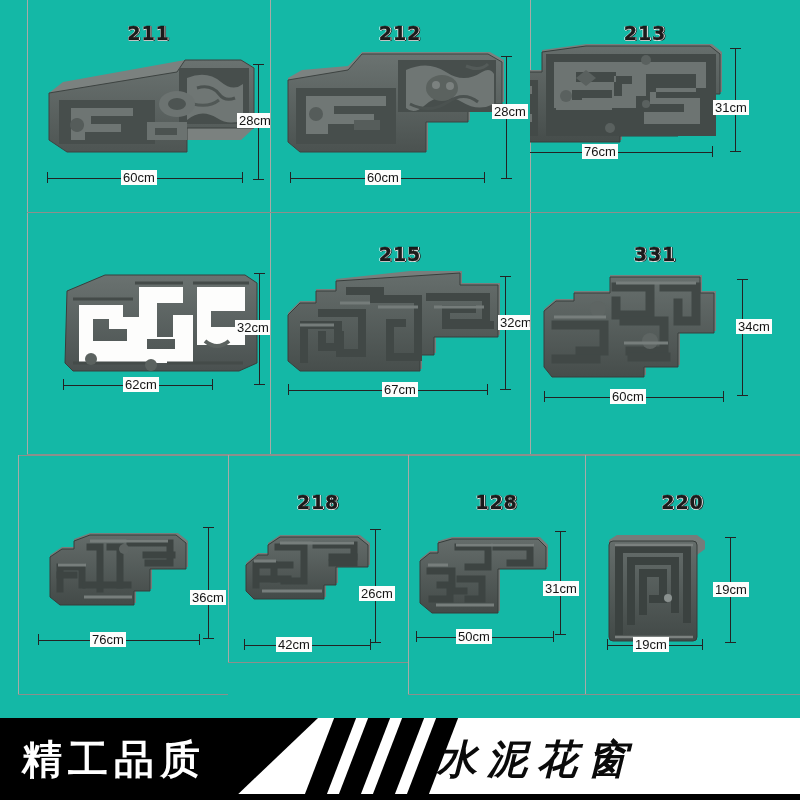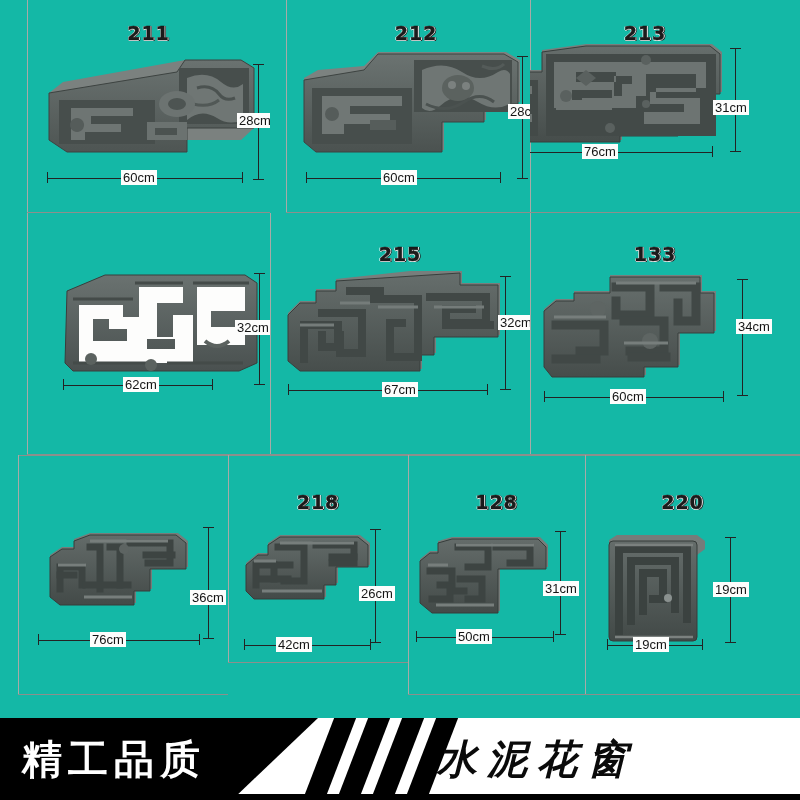--- a/index.html
+++ b/index.html
@@ -123,21 +123,21 @@
       <div class="dim-h" style="left:20px;top:178px;width:196px;"></div>
       <div class="tick-v" style="left:20px;top:172px;"></div>
       <div class="tick-v" style="left:215px;top:172px;"></div>
       <div class="dimlabel" style="left:94px;top:170px;">60cm</div>
       <div class="dim-v" style="left:231px;top:64px;height:116px;"></div>
       <div class="tick-h" style="left:226px;top:64px;"></div>
       <div class="tick-h" style="left:226px;top:179px;"></div>
       <div class="dimlabel v" style="left:210px;top:113px;">28cm</div>
     </div>
 
-    <div class="cell" style="left:270px;top:0px;width:260px;height:213px;margin-left:16px;">
+    <div class="cell" style="left:270px;top:0px;width:260px;height:213px;">
       <div class="brd-l"></div>
       <div class="brd-b"></div>
       <div class="sku" style="top:22px;">212</div>
       <div class="stage" style="left:0;top:0;width:260px;height:213px;">
         <svg width="260" height="213" viewBox="0 0 260 213">
           <defs>
             <linearGradient id="g212" x1="0" y1="0" x2="0" y2="1">
               <stop offset="0" stop-color="#6b7371"></stop>
                 <stop offset="1" stop-color="#4b5250"></stop>
             </linearGradient>
@@ -292,21 +292,21 @@
       <div class="dimlabel" style="left:112px;top:169px;">67cm</div>
       <div class="dim-v" style="left:235px;top:63px;height:113px;"></div>
       <div class="tick-h" style="left:230px;top:63px;"></div>
       <div class="tick-h" style="left:230px;top:176px;"></div>
       <div class="dimlabel v" style="left:228px;top:102px;">32cm</div>
     </div>
 
     <div class="cell" style="left:530px;top:213px;width:270px;height:242px;">
       <div class="brd-l"></div>
       <div class="brd-b"></div>
-      <div class="sku" style="top:30px;left:-20px;">133</div>
+      <div class="sku" style="top:30px;left:-20px;">331</div>
       <div class="stage" style="left:-10px;top:0;width:270px;height:242px;">
         <svg width="270" height="242" viewBox="0 0 270 242">
           <defs>
             <linearGradient id="g216" x1="0" y1="0" x2="0" y2="1">
               <stop offset="0" stop-color="#676f6d"></stop>
                 <stop offset="1" stop-color="#464d4b"></stop>
             </linearGradient>
           </defs>
           <polygon points="24,96 36,86 54,86 54,78 90,78 90,62 182,62 182,78 196,78 196,118 160,118 160,152 126,152 126,162 34,162 24,152" fill="#787e7c"></polygon>
           <polygon points="24,98 36,88 54,88 54,80 90,80 90,64 180,64 180,80 194,80 194,120 158,120 158,154 124,154 124,164 32,164 24,154" fill="url(#g216)" stroke="#383e3c" stroke-width="1"></polygon>

